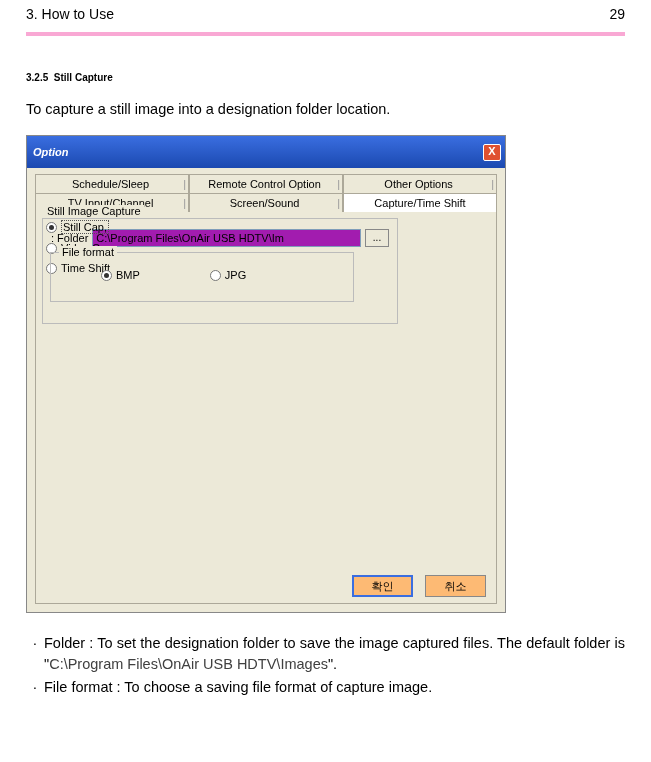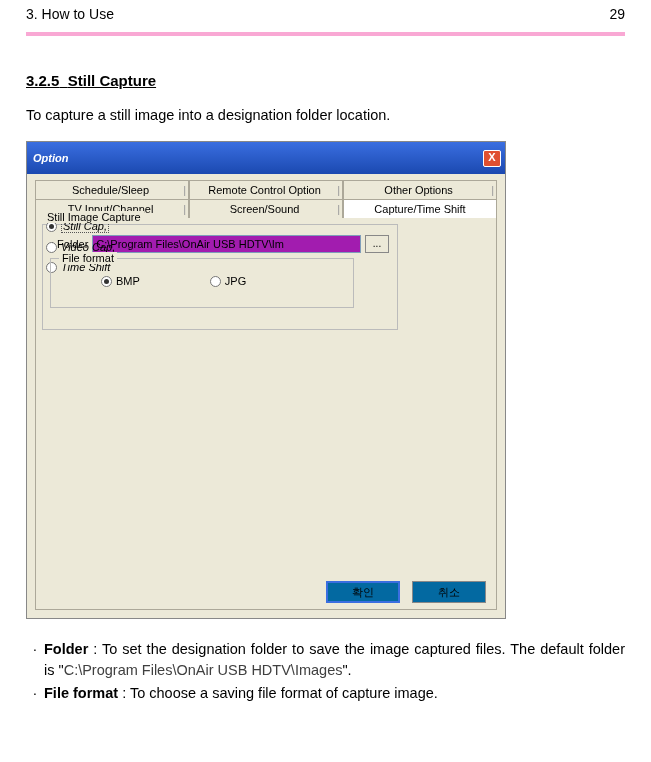--- a/index.html
+++ b/index.html
@@ -16,23 +16,22 @@
   .header {
     display: flex;
     justify-content: space-between;
     align-items: baseline;
     padding: 6px 0 10px 0;
     border-bottom: 4px solid #f9a8d4;
     font-size: 14px;
   }
   .section-title {
     font-weight: bold;
-    font-size: 15px;
+    font-size: 10px;
     margin: 36px 0 18px 0;
-    text-decoration: underline;
   }
   .intro {
     font-size: 14.5px;
     margin-bottom: 18px;
   }
   .dialog {
     width: 480px;
     border: 1px solid #888;
     background: #ece9d8;
     font-family: Tahoma, sans-serif;
@@ -94,23 +93,22 @@
     border: 1px solid #aca899;
     border-top: none;
     background: #ece9d8;
     position: relative;
     height: 392px;
     padding: 6px;
   }
   .left-opts {
     position: absolute;
     left: 10px;
-    top: 1px;
+    top: 8px;
     width: 98px;
-    font-style: italic;
   }
   .opt {
     display: flex;
     align-items: center;
     gap: 4px;
     margin-bottom: 8px;
     font-size: 11px;
   }
   .radio {
     width: 11px;
@@ -191,24 +189,24 @@
     padding: 16px 0 0 50px;
   }
   .btn-row {
     position: absolute;
     right: 10px;
     bottom: 6px;
     display: flex;
     gap: 12px;
   }
   .dlg-btn {
-    width: 74px;
+    width: 61px;
     height: 22px;
     border: 1px solid #888;
-    background: #0369a1;
+    background: #fdba74;
     font-size: 11px;
     cursor: pointer;
     font-family: Tahoma, sans-serif;
   }
   .dlg-btn.primary {
     border: 2px solid #3a6ee0;
   }
   .desc {
     margin-top: 20px;
     font-size: 14.5px;
@@ -220,21 +218,21 @@
     margin-bottom: 2px;
   }
   .desc .dot {
     width: 18px;
     flex-shrink: 0;
     text-align: center;
   }
   .desc .content {
     flex: 1;
   }
-  .desc b { font-weight: bold; }
+  .desc b { font-weight: normal; }
   .desc .blue { color: #404040; }
 </style>
 </head>
 <body>
 
 <div class="page">
 
   <div class="header">
     <span>3.   How to Use</span>
     <span>29</span>

